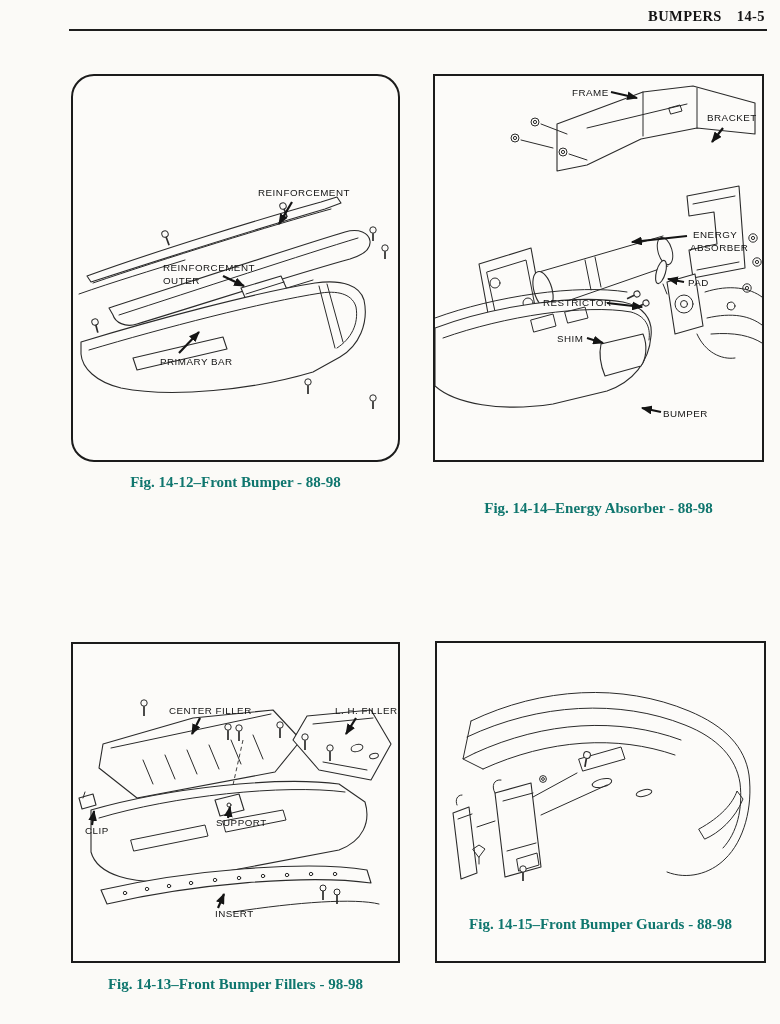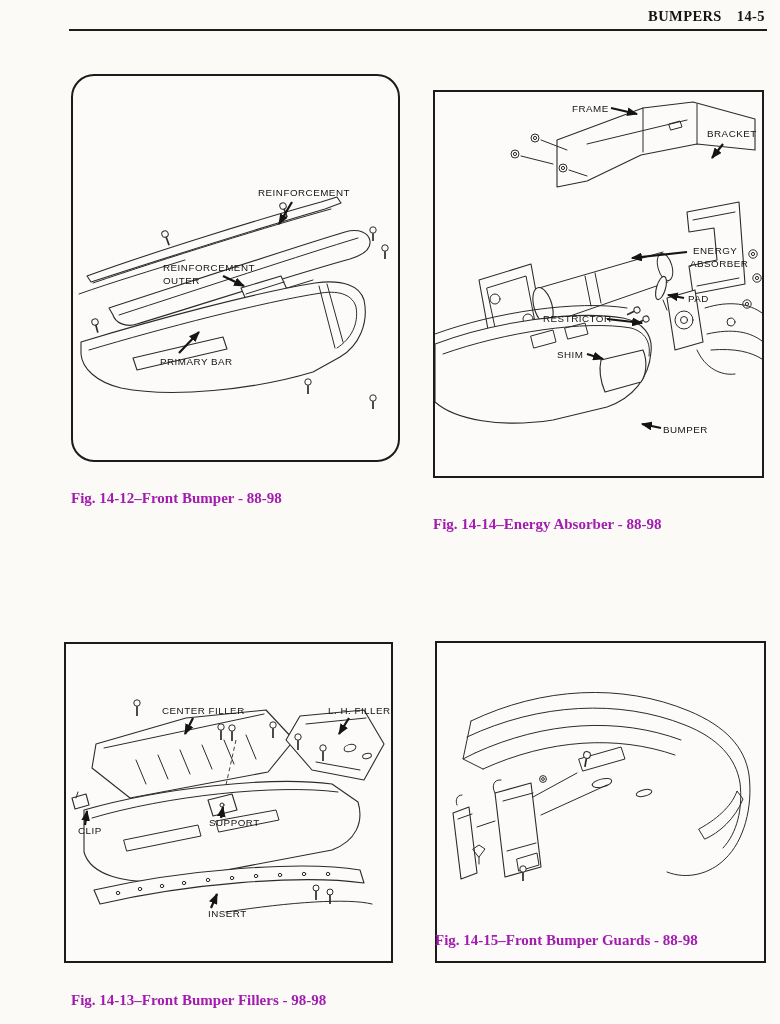--- a/index.html
+++ b/index.html
@@ -4,25 +4,25 @@
 <style>
   html,body{margin:0;padding:0;}
   .page{position:relative;width:780px;height:1024px;background:#fbfaf7;overflow:hidden;
         font-family:"Liberation Sans",sans-serif;}
   .hdr{position:absolute;top:8px;right:15px;font-family:"Liberation Serif",serif;
        font-weight:700;font-size:14.5px;color:#151515;letter-spacing:.4px;}
   .hdr .num{margin-left:15px;}
   .rule{position:absolute;left:69px;top:29px;width:698px;height:2px;background:#1d1d1d;}
   .panel{position:absolute;border:2px solid #1b1b1b;background:#fcfbf9;}
   .p1{left:71px;top:74px;width:325px;height:384px;border-radius:23px;}
-  .p2{left:433px;top:90px;width:327px;height:384px;text-decoration:underline;}
-  .p3{left:64px;top:642px;width:325px;height:317px;}
+  .p2{left:433px;top:74px;width:327px;height:384px;text-decoration:underline;}
+  .p3{left:71px;top:642px;width:325px;height:317px;}
   .p4{left:435px;top:641px;width:327px;height:318px;}
-  .caption{position:absolute;font-family:"Liberation Serif",serif;
-           font-weight:700;font-size:15px;color:#a21caf;margin-top:16px;}
+  .caption{position:absolute;text-align:center;font-family:"Liberation Serif",serif;
+           font-weight:700;font-size:15px;color:#0f766e;}
   .c1{left:71px;top:474px;width:329px;}
   .c2{left:433px;top:500px;width:331px;}
   .c3{left:71px;top:976px;width:329px;}
   .c4{left:435px;top:916px;width:331px;}
   svg{display:block;width:100%;height:100%;}
   .body{fill:#fcfbf9;stroke:#2b2b2b;stroke-width:1.1;stroke-linejoin:round;}
   .thin{fill:none;stroke:#2b2b2b;stroke-width:1;stroke-linejoin:round;stroke-linecap:round;}
   .dash{fill:none;stroke:#2b2b2b;stroke-width:.9;stroke-dasharray:4 3;}
   .screw circle,.bolt circle{fill:#fcfbf9;stroke:#2b2b2b;stroke-width:1;}
   .screw path{stroke:#2b2b2b;stroke-width:1.7;fill:none;}

